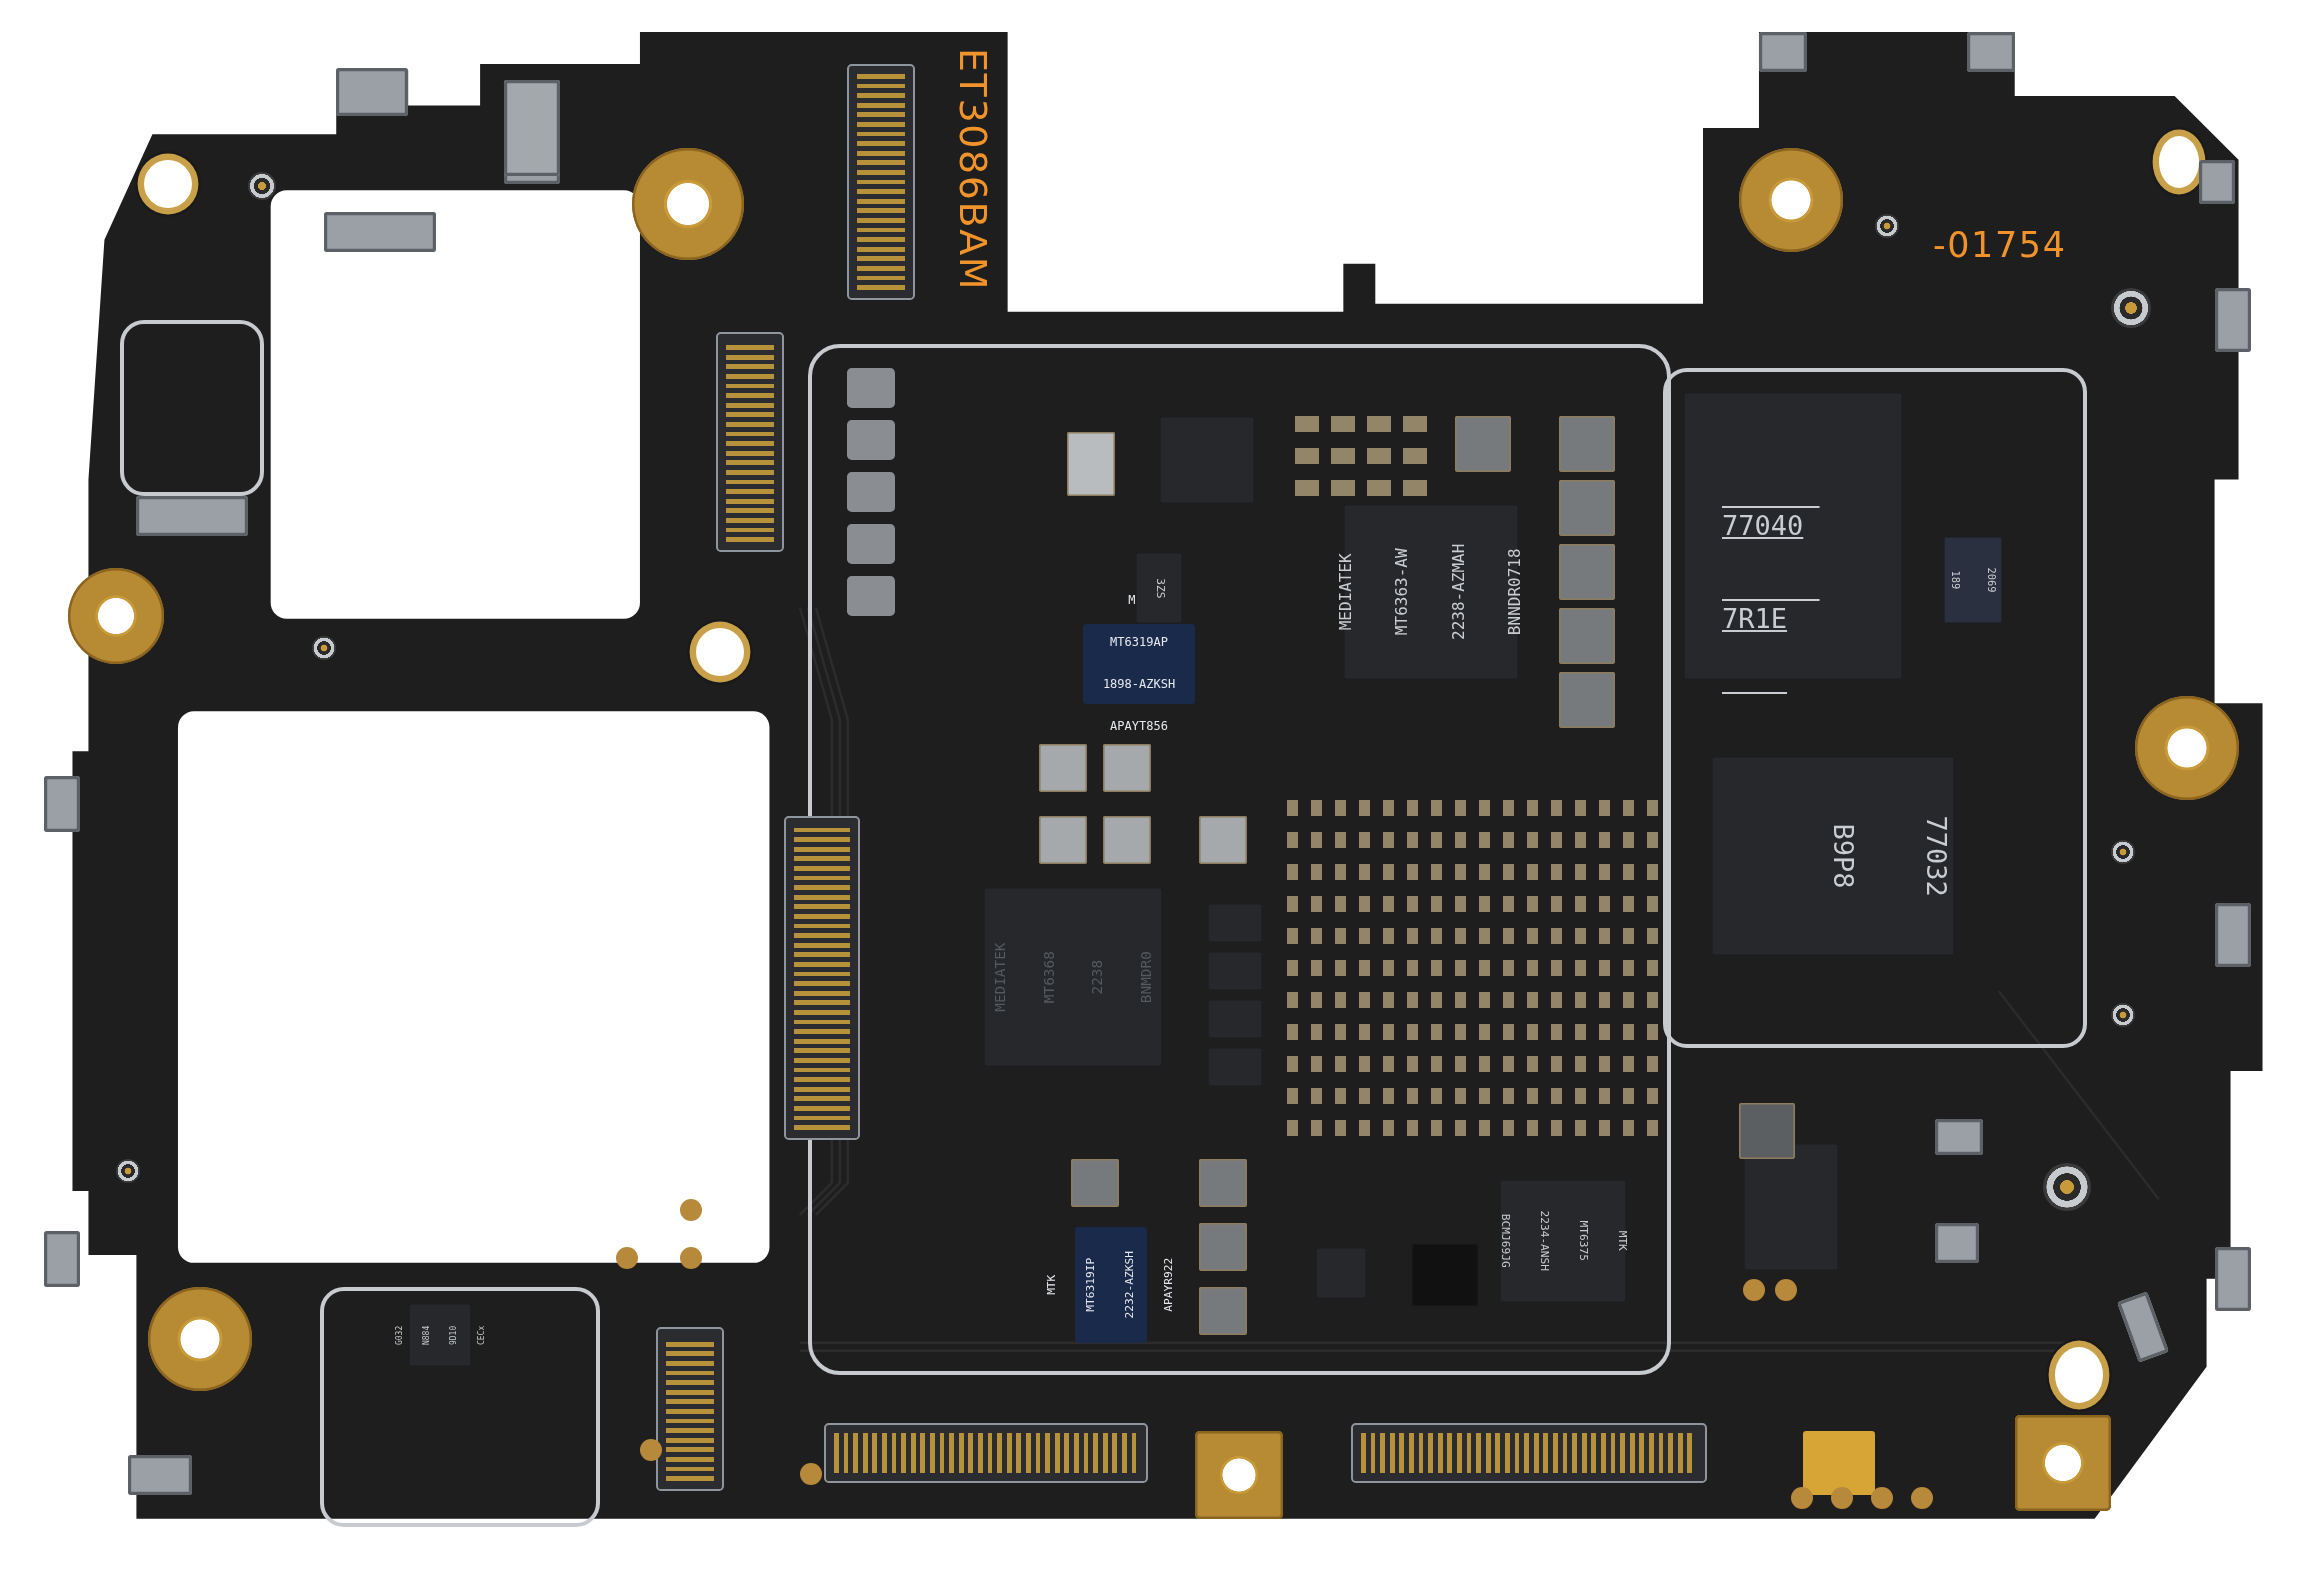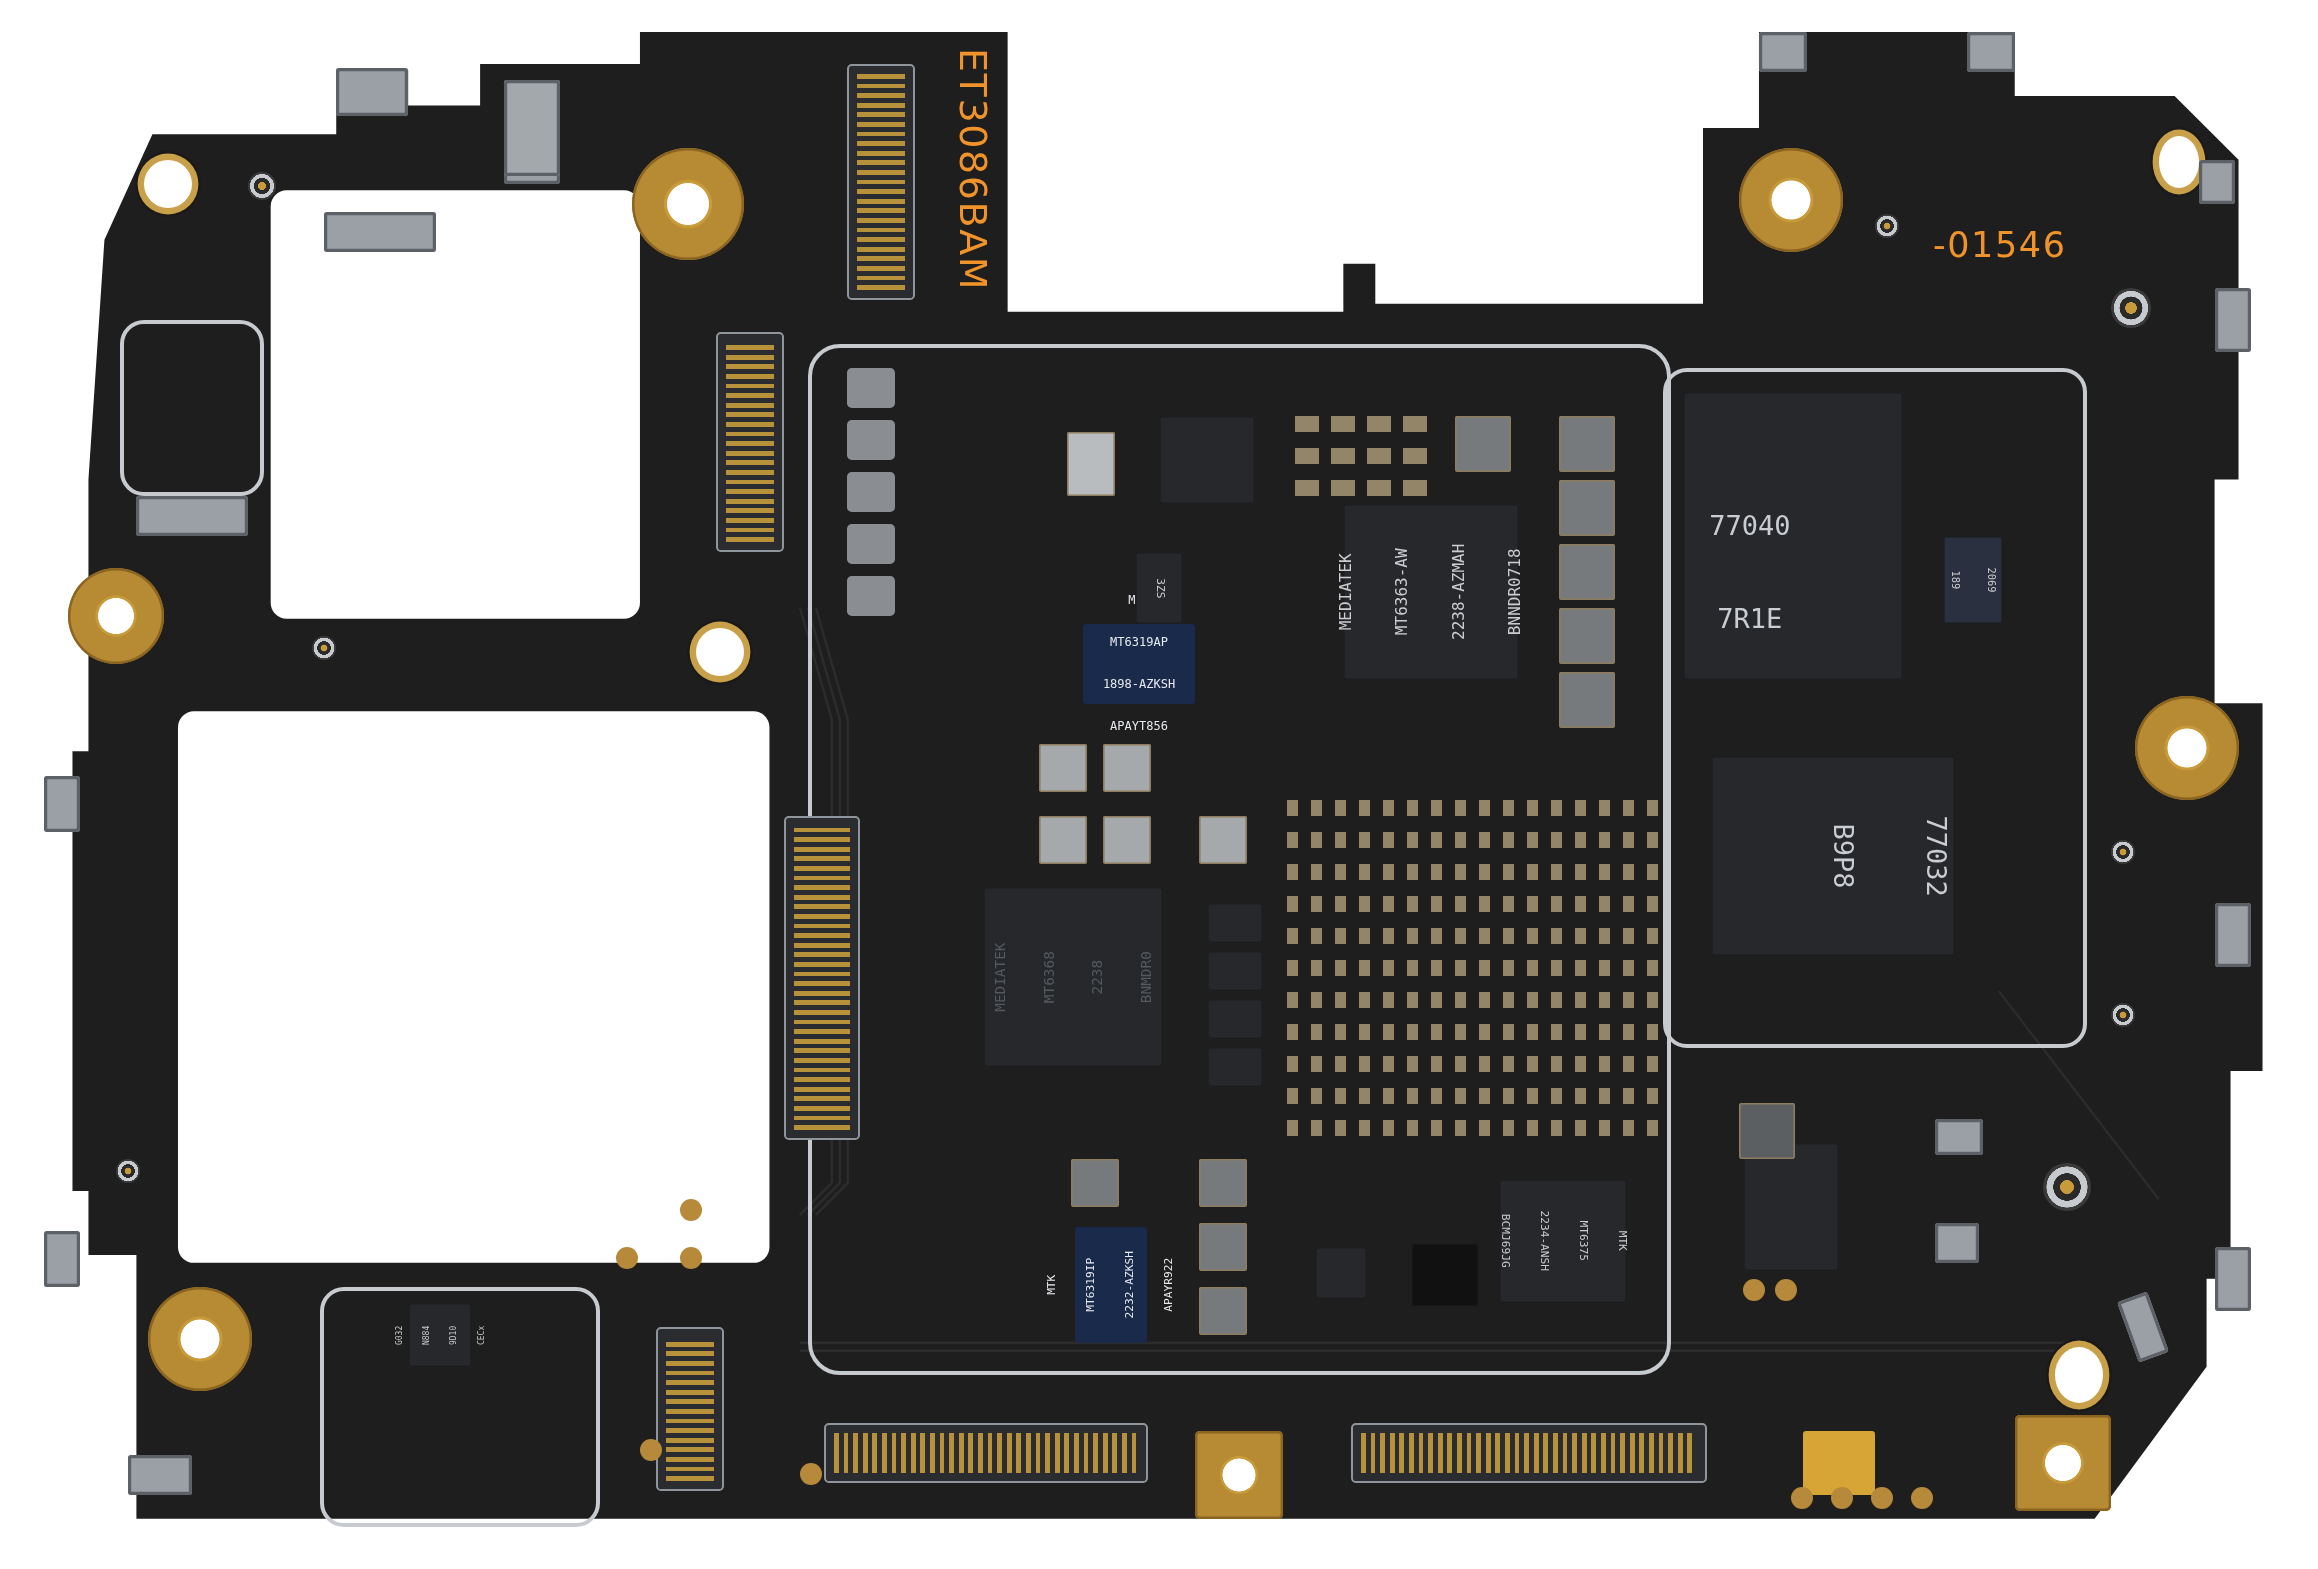--- a/index.html
+++ b/index.html
@@ -44,21 +44,21 @@
       <path d="M1000 760 L1040 900 L1040 1480 L1000 1520"></path>
       <path d="M1010 760 L1050 900 L1050 1480 L1010 1520"></path>
       <path d="M1020 760 L1060 900 L1060 1480 L1020 1520"></path>
       <path d="M1000 1680 L2600 1680"></path>
       <path d="M1000 1690 L2600 1690"></path>
       <path d="M2500 1240 L2700 1500"></path>
     </g>
   </svg>
 
   <div class="silk" style="left:919px;top:48px;font-size:38px;transform-origin:0 0;transform:translate(76px,0) rotate(90deg);">ET3086BAM</div>
-  <div class="silk" style="left:1933px;top:225px;font-size:35px;">-01546</div>
+  <div class="silk" style="left:1933px;top:225px;font-size:35px;">-01754</div>
 
   <div class="shield" style="left:808px;top:344px;width:855px;height:1023px;border-radius:32px;"></div>
   <div class="shield" style="left:1663px;top:368px;width:416px;height:672px;"></div>
   <div class="shield" style="left:320px;top:1287px;width:272px;height:232px;"></div>
   <div class="shield" style="left:120px;top:320px;width:136px;height:168px;"></div>
 
   <div class="mount" style="left:632px;top:148px;width:112px;height:112px;"></div>
   <div class="mount" style="left:68px;top:568px;width:96px;height:96px;"></div>
   <div class="mount" style="left:148px;top:1287px;width:104px;height:104px;"></div>
   <div class="mount" style="left:1739px;top:148px;width:104px;height:104px;"></div>
@@ -112,21 +112,21 @@
   <div class="chip blue" style="left:1075px;top:1227px;width:72px;height:116px;font-size:11.2px;">
     <div style="transform:rotate(-90deg);">
       <span class="lbl">MTK</span>
       <span class="lbl">MT6319IP</span>
       <span class="lbl">2232-AZKSH</span>
       <span class="lbl">APAYR922</span>
     </div>
   </div>
 
   <div class="chip dark" style="left:1683px;top:392px;width:220px;height:288px;font-size:27px;justify-content:flex-start;align-items:flex-start;">
-    <div style="margin:56px 0 0 18px;text-align:center;">
+    <div style="margin:56px 0 0 39px;text-align:left;text-decoration:underline;">
       <span class="lbl">77040</span>
       <span class="lbl">7R1E</span>
     </div>
   </div>
 
   <div class="chip dark" style="left:1711px;top:756px;width:244px;height:200px;font-size:27px;justify-content:flex-end;">
     <div style="transform:rotate(90deg);margin-right:16px;">
       <span class="lbl">77032</span>
       <span class="lbl">B9P8</span>
     </div>

